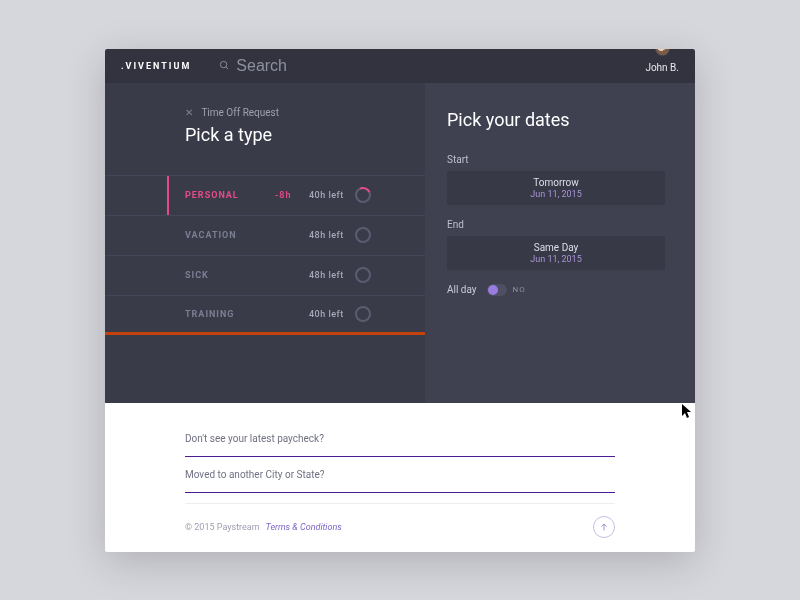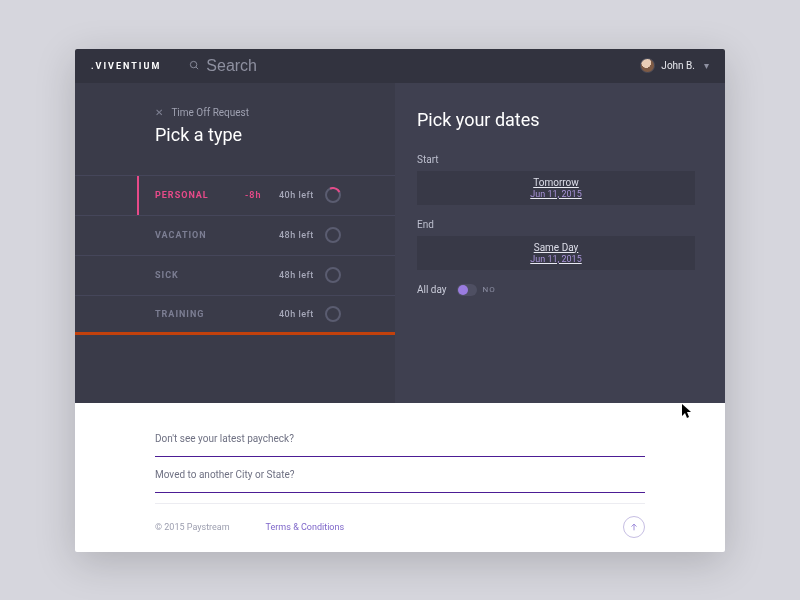--- a/index.html
+++ b/index.html
@@ -5,21 +5,21 @@
   * { box-sizing: border-box; margin: 0; padding: 0; }
   html, body { width: 800px; height: 600px; }
   body {
     background: #D6D6DD;
     font-family: -apple-system, BlinkMacSystemFont, "Segoe UI", Roboto, Arial, sans-serif;
     display: flex;
     align-items: center;
     justify-content: center;
   }
   .app {
-    width: 650px;
+    width: 590px;
     background: #fff;
     box-shadow: 0 10px 40px rgba(0,0,0,0.18);
     border-radius: 2px;
     overflow: hidden;
   }
   
   .topbar {
     background: #32333F;
     height: 34px;
     display: flex;
@@ -50,20 +50,21 @@
     width: 100px;
   }
   .search-input::placeholder { color: #8E90A0; }
   .spacer { flex: 1; }
   .user-chip {
     display: flex;
     align-items: center;
     gap: 6px;
     color: #E7E8EE;
     font-size: 10px;
+    flex-direction: column;
   }
   .avatar {
     width: 15px; height: 15px; border-radius: 50%;
     background: radial-gradient(circle at 40% 30%, #E9CDB6 0 40%, #7E5B45 42% 100%);
     border: 1px solid #4A4B59;
   }
   .chev { margin-left: 3px; color: #8E90A0; }
 
   
   .panel {
@@ -127,21 +128,20 @@
     border-top-color:#E74A89;
     transform: rotate(20deg);
   }
 
   .r-title { color:#FFFFFF; font-size:18px; font-weight:400; margin-bottom:24px; }
   .field-label { font-size:10px; color:#BDBFCE; margin-bottom:6px; }
   .date-box {
     background:#383947; height:34px; display:flex; flex-direction:column;
     align-items:center; justify-content:center; margin-bottom:14px;
     color:#E9EAF2;
-    text-decoration:underline;
   }
   .date-main { font-size:10px; color:#DEDFEA; }
   .date-sub { font-size:9px; color:#A994D9; margin-top:1px; }
 
   .row-last { display:flex; align-items:center; gap:10px; }
   .allday-label { font-size:10px; color:#C9CBD9; }
   .toggle {
     display:inline-flex; align-items:center; gap:6px;
   }
   .toggle-pill {
@@ -162,21 +162,21 @@
   .lower { padding: 18px 80px 0 80px; }
   .faq-item {
     font-size:10px; color:#6F7183; padding:12px 0;
     border-bottom:1px solid #4c1d95;
   }
   .footer {
     margin-top:10px; padding:12px 0 14px;
     display:flex; align-items:center; font-size:9px; color:#9C9EAF;
     border-top:1px solid #ECECF1;
   }
-  .footer a { color:#7E66C9; text-decoration:none; margin-left:36px; }
+  .footer a { color:#7E66C9; text-decoration:none; margin-left:6px;font-style:italic; }
   .scroll-top {
     width:22px; height:22px; border:1px solid #C6BEE3; border-radius:50%;
     display:flex; align-items:center; justify-content:center; color:#8E78D4;
     font-size:10px; margin-left:auto; cursor:pointer;
   }
 
   .cursor {
     position:fixed; left:682px; top:404px; pointer-events:none; font-size:13px; color:#000;
   }
 </style>

